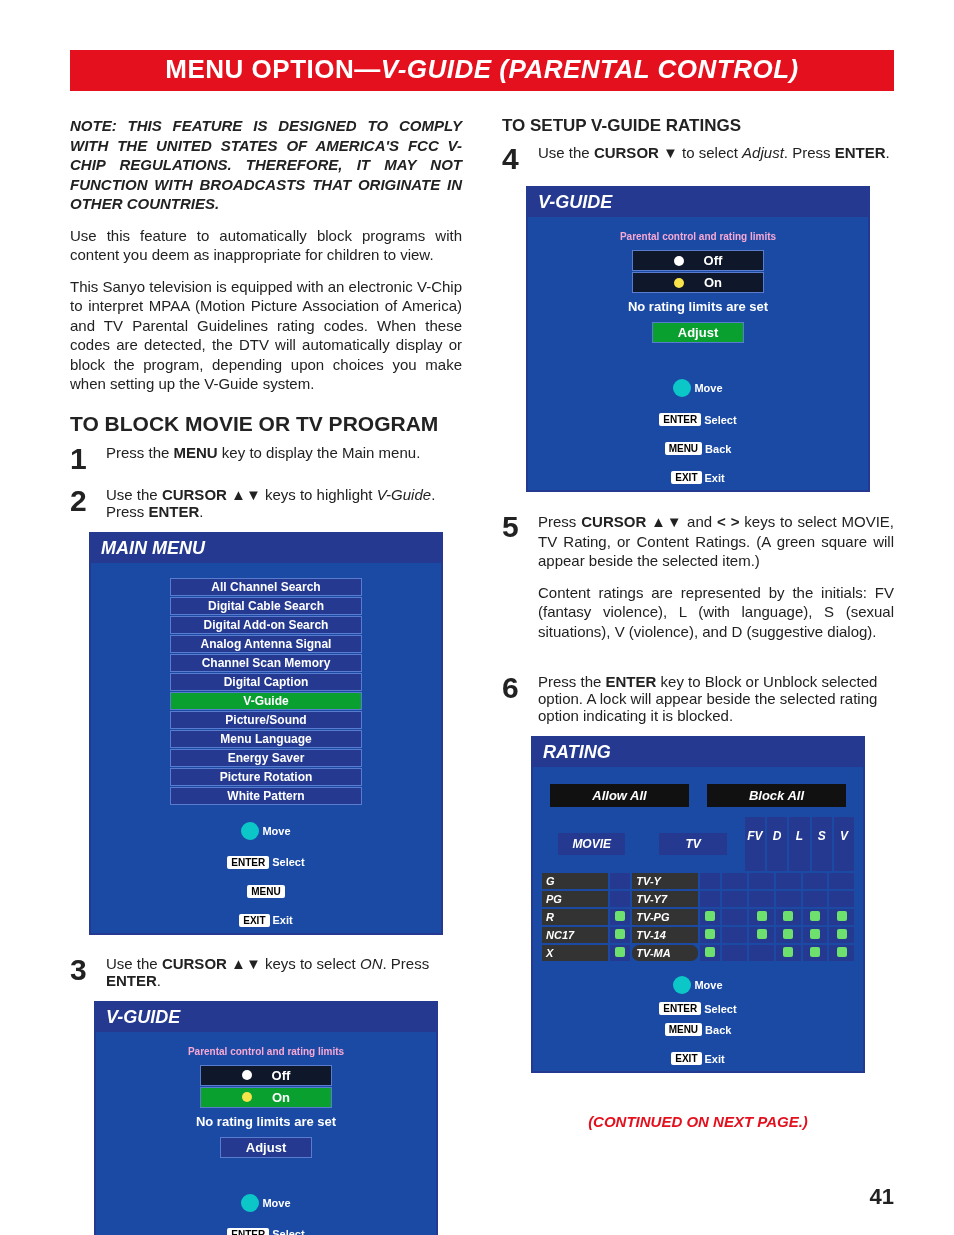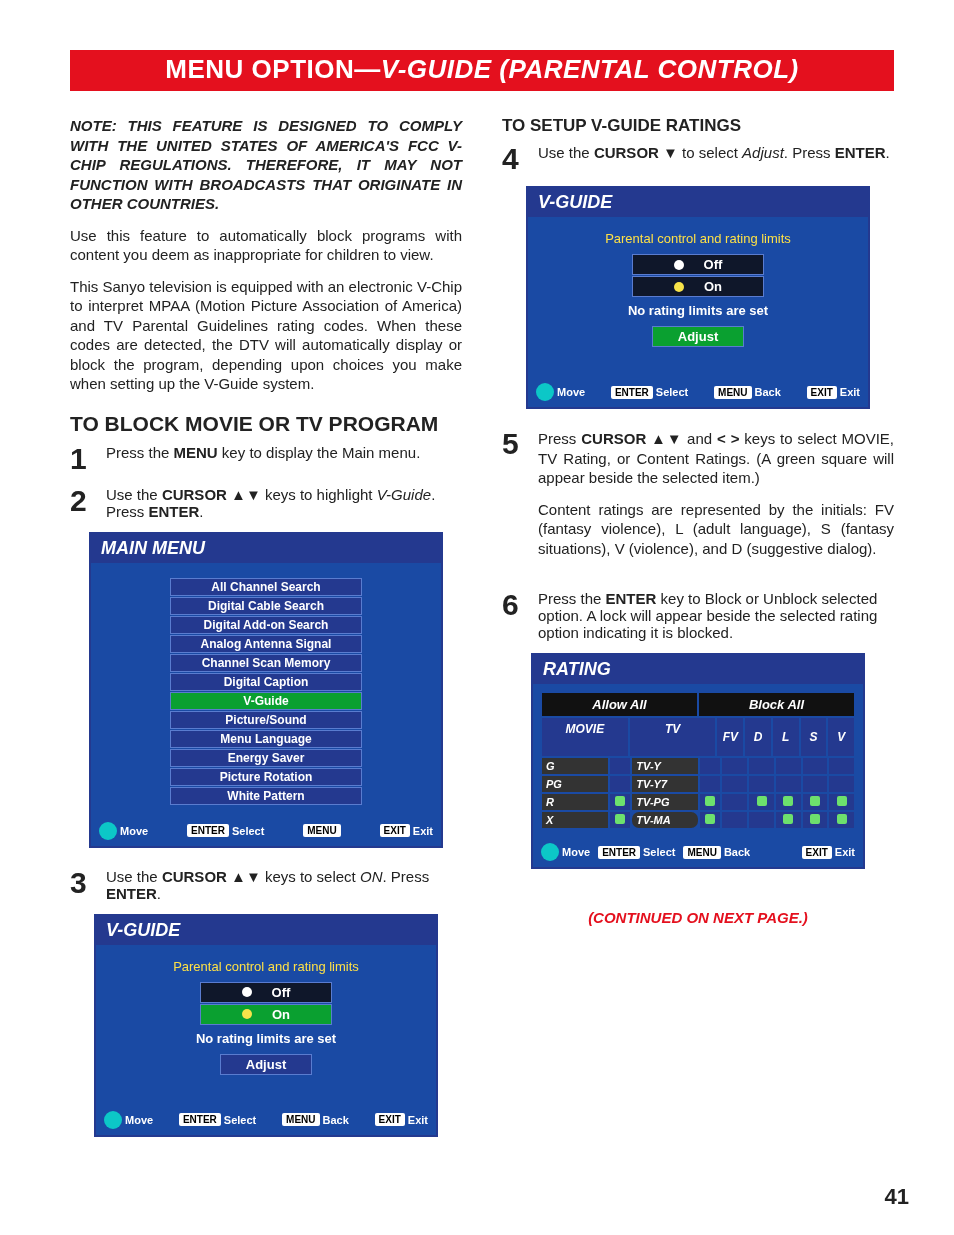--- a/index.html
+++ b/index.html
@@ -31,21 +31,21 @@
   .note{font-weight:bold; font-style:italic; text-align:justify; margin-bottom:12px;}
   p{margin:0 0 12px; text-align:justify; line-height:1.3;}
   h2{font-size:21px; font-weight:bold; margin:18px 0 8px;}
   h3{font-size:17px; font-weight:bold; margin:0 0 8px;}
   .step{display:flex; align-items:flex-start; margin-bottom:12px;}
   .step-num{font-size:30px; font-weight:bold; width:30px; line-height:1; margin-right:6px;}
   .step-txt{flex:1;}
   .b{font-weight:bold;}
   .i{font-style:italic;}
   .continued{color:#e4101e; font-weight:bold; font-style:italic; text-align:center; margin-top:40px;}
-  .pagenum{position:absolute; bottom:25px; right:45px; font-size:22px; font-weight:bold;}
+  .pagenum{position:absolute; bottom:25px; right:60px; font-size:22px; font-weight:bold;}
 
   
   .panel{
     border:2px solid #24398f;
     background:#1a4aa4;
     color:#fff;
     font-family:Arial,sans-serif;
     margin:10px auto 20px;
   }
   .panel .title{
@@ -73,20 +73,21 @@
   }
   .menu-row.sel{background:#0aa030;}
   .nav{
     display:flex;
     align-items:center;
     gap:8px;
     font-size:11px;
     background:#1a4aa4;
     padding:6px 8px;
     color:#fff;
+    flex-direction:column;
   }
   .nav .spacer{flex:1;}
   .navbtn{
     display:inline-flex;
     align-items:center;
     gap:3px;
     font-weight:bold;
   }
   .navbtn .k{
     background:#fff;
@@ -98,33 +99,33 @@
   }
   .navbtn .lbl{color:#fff;}
   .moveicon{
     width:18px;height:18px;border-radius:50%;
     background:#0cc7c7;
     display:inline-block;
     position:relative;
   }
 
   
-  .vg-head{color:#fde047; font-weight:normal; font-size:13px; margin-bottom:8px;}
+  .vg-head{color:#f9a8d4; font-weight:bold; font-size:10px; margin-bottom:8px;}
   .optrow{display:flex;justify-content:center;align-items:center;gap:20px;
     background:#0f172a;border:1px solid #5a7ccf;width:130px;margin:1px auto;padding:2px 0;font-size:13px;}
   .optrow.sel{background:#0aa030;}
   .dot{width:10px;height:10px;border-radius:50%;background:#fff;display:inline-block;}
   .dot.y{background:#f7e34a;}
   .adjust{margin-top:8px;border:1px solid #5a7ccf;background:#24398f;width:90px;margin-left:auto;margin-right:auto;padding:2px 0;font-size:13px;}
   .adjust.sel{background:#0aa030;}
   .noset{margin-top:6px;font-weight:bold;font-size:13px;}
   .r-top{display:flex;font-size:13px;font-weight:bold;color:#fff;}
-  .r-top .c{flex:1;text-align:center;background:#111;padding:4px 8px;margin:1px;font-style:italic;}
+  .r-top .c{flex:1;text-align:center;background:#111;padding:4px 8px;margin:9px;font-style:italic;}
   .r-head{display:flex;font-size:12px;font-weight:bold;color:#fff;}
-  .r-head .c1{flex:2;text-align:center;background:#24398f;padding:4px 0;margin:1px;font-style:italic;}
+  .r-head .c1{flex:2;text-align:center;background:#24398f;padding:4px 0;margin:17px;font-style:italic;}
   .r-head .cc{flex:.6;text-align:center;background:#24398f;padding:12px 0;margin:1px;font-style:italic;}
   .r-row{display:flex;font-size:11px;font-weight:bold;color:#fff;}
   .r-row .c1{flex:2;background:#333;padding:2px 4px;margin:1px;font-style:italic;}
   .r-row .cc{flex:.6;background:#24398f;margin:1px;text-align:center;padding:2px 0;}
   .lock{display:inline-block;width:10px;height:10px;background:#6de06d;border-radius:2px;}
 
   .mainmenu{width:350px;}
   .vguide{width:340px;}
   .rating{width:330px;margin:10px auto;}
 </style>
@@ -292,21 +293,21 @@
             <span class="k">EXIT</span>
             <span class="lbl">Exit</span>
           </span>
     </div>
   </div>
 
   <div class="step" style="margin-top:20px;">
     <div class="step-num">5</div>
     <div class="step-txt">
       <p><span>Press </span><span class="b">CURSOR ▲▼</span><span> and </span><span class="b">&lt; &gt;</span><span> keys to select MOVIE, TV Rating, or Content Ratings. (A green square will appear beside the selected item.)</span></p>
-      <p>Content ratings are represented by the initials: FV (fantasy violence), L (adult language), S (fantasy situations), V (violence), and D (suggestive dialog).</p>
+      <p>Content ratings are represented by the initials: FV (fantasy violence), L (with language), S (sexual situations), V (violence), and D (suggestive dialog).</p>
     </div>
   </div>
 
   <div class="step" style="margin-top:20px;">
     <div class="step-num">6</div>
     <div class="step-txt">
       <span>Press the </span><span class="b">ENTER</span><span> key to Block or Unblock selected option. A lock will appear beside the selected rating option indicating it is blocked.</span>
     </div>
   </div>
 
@@ -354,20 +355,31 @@
               <div class="cc" style="flex: 0.5 1 0%;"><span class="lock"></span></div>
               <div class="c1" style="flex: 1.4 1 0%;">TV-PG</div>
               <div class="cc" style="flex: 0.5 1 0%;"><span class="lock"></span></div>
               <div class="cc"></div>
               <div class="cc"><span class="lock"></span></div>
               <div class="cc"><span class="lock"></span></div>
               <div class="cc"><span class="lock"></span></div>
               <div class="cc"><span class="lock"></span></div>
             </div>
             <div class="r-row">
+              <div class="c1" style="flex: 1.4 1 0%;">NC17</div>
+              <div class="cc" style="flex: 0.5 1 0%;"><span class="lock"></span></div>
+              <div class="c1" style="flex: 1.4 1 0%;">TV-14</div>
+              <div class="cc" style="flex: 0.5 1 0%;"><span class="lock"></span></div>
+              <div class="cc"></div>
+              <div class="cc"><span class="lock"></span></div>
+              <div class="cc"><span class="lock"></span></div>
+              <div class="cc"><span class="lock"></span></div>
+              <div class="cc"><span class="lock"></span></div>
+            </div>
+            <div class="r-row">
               <div class="c1" style="flex: 1.4 1 0%;">X</div>
               <div class="cc" style="flex: 0.5 1 0%;"><span class="lock"></span></div>
               <div class="c1" style="flex: 1.4 1 0%; border-radius: 7px;">TV-MA</div>
               <div class="cc" style="flex: 0.5 1 0%;"><span class="lock"></span></div>
               <div class="cc"></div>
               <div class="cc"></div>
               <div class="cc"><span class="lock"></span></div>
               <div class="cc"><span class="lock"></span></div>
               <div class="cc"><span class="lock"></span></div>
             </div>

